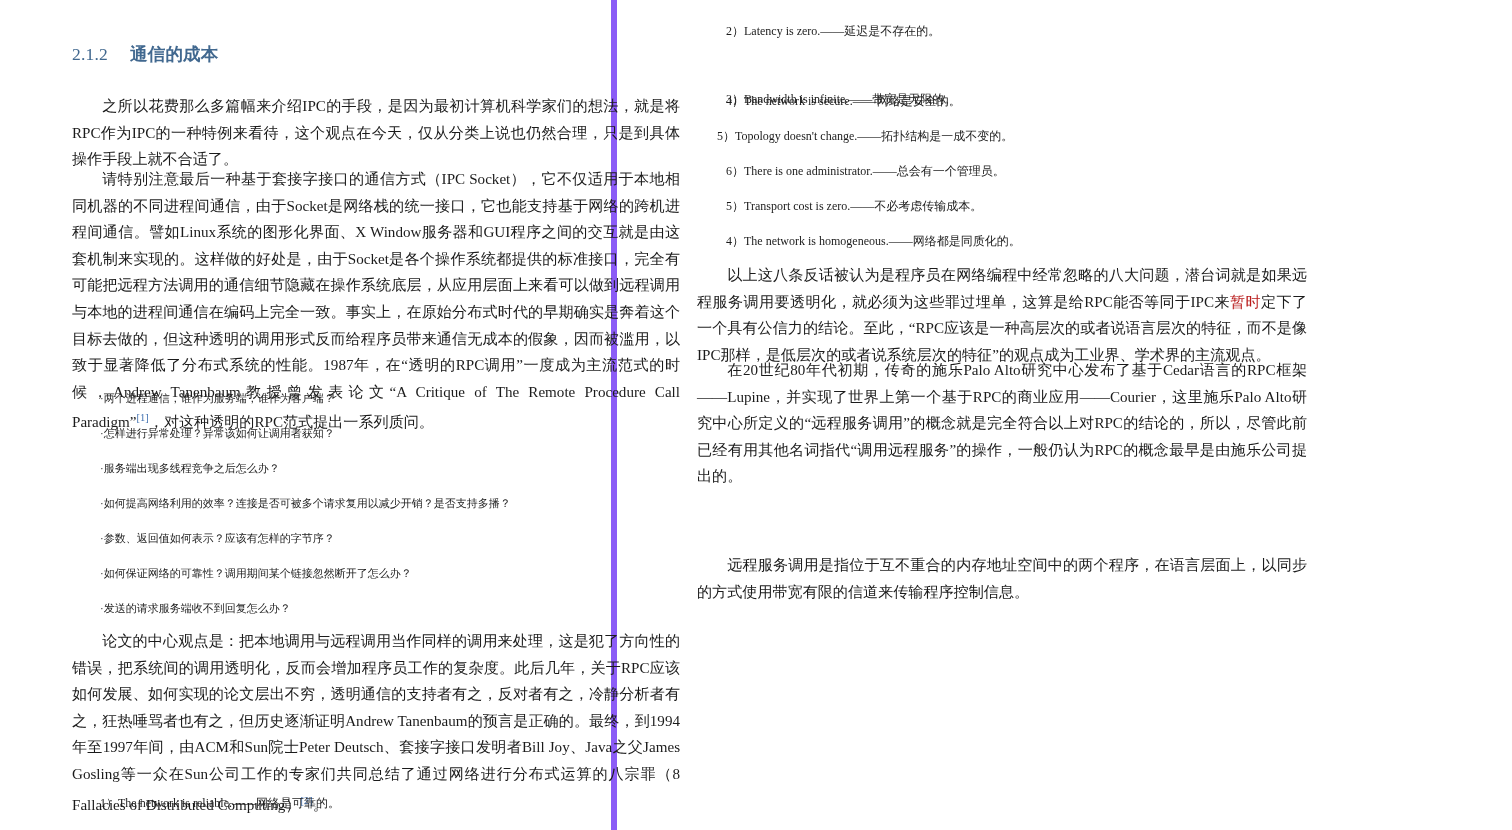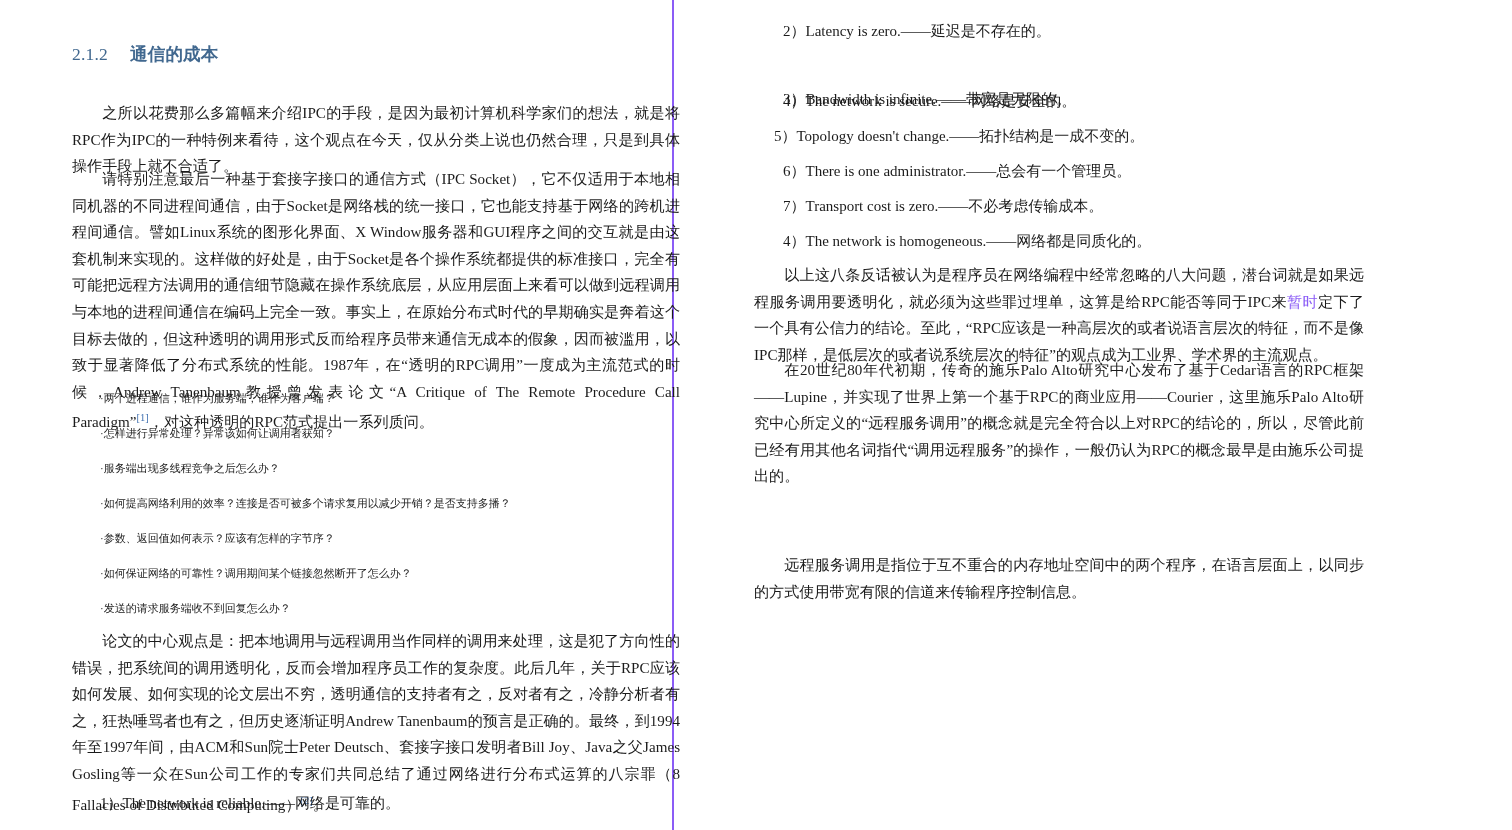--- a/index.html
+++ b/index.html
@@ -18,23 +18,23 @@
   .page {
     position: absolute;
     inset: 0;
     display: flex;
   }
   .col {
     position: relative;
     box-sizing: border-box;
   }
   .col-left {
-    width: 674px;
+    width: 617px;
     padding: 0;
-    border-right: 2px solid #8b5cf6;
+    border-right: 6px solid #8b5cf6;
   }
   .col-right {
     width: 751px;
     padding: 0;
   }
 
   
   .sec-heading {
     position: absolute;
     left: 72px;
@@ -59,44 +59,44 @@
   }
   .bullet {
     position: absolute;
     font-size: 11px;
     line-height: 26px;
     color: #1b1b1b;
     white-space: nowrap;
   }
   .fallacy {
     position: absolute;
-    font-size: 15px;
+    font-size: 12px;
     line-height: 26px;
     color: #1b1b1b;
     white-space: nowrap;
   }
   sup.ref {
     color: #3f6fb0;
     font-size: 10.5px;
     vertical-align: super;
   }
-  .hl-blue { color: #8b5cf6; }
+  .hl-blue { color: #b91c1c; }
 </style>
 </head>
 <body>
 
 <div class="page">
 
   <div class="col col-left">
 
     <div class="sec-heading">
       <span class="num">2.1.2</span><span class="ttl">通信的成本</span>
     </div>
 
-    <div class="para" style="left:72px; top:100px; width:608px;">之所以花费那么多篇幅来介绍IPC的手段，是因为最初计算机科学家们的想法，就是将RPC作为IPC的一种特例来看待，这个观点在今天，仅从分类上说也仍然合理，只是到具体操作手段上就不合适了。</div>
+    <div class="para" style="left:72px; top:93px; width:608px;">之所以花费那么多篇幅来介绍IPC的手段，是因为最初计算机科学家们的想法，就是将RPC作为IPC的一种特例来看待，这个观点在今天，仅从分类上说也仍然合理，只是到具体操作手段上就不合适了。</div>
 
     <div class="para" style="left:72px; top:166px; width:608px;"><span>请特别注意最后一种基于套接字接口的通信方式（IPC Socket），它不仅适用于本地相同机器的不同进程间通信，由于Socket是网络栈的统一接口，它也能支持基于网络的跨机进程间通信。譬如Linux系统的图形化界面、X Window服务器和GUI程序之间的交互就是由这套机制来实现的。这样做的好处是，由于Socket是各个操作系统都提供的标准接口，完全有可能把远程方法调用的通信细节隐藏在操作系统底层，从应用层面上来看可以做到远程调用与本地的进程间通信在编码上完全一致。事实上，在原始分布式时代的早期确实是奔着这个目标去做的，但这种透明的调用形式反而给程序员带来通信无成本的假象，因而被滥用，以致于显著降低了分布式系统的性能。1987年，在“透明的RPC调用”一度成为主流范式的时候，Andrew Tanenbaum教授曾发表论文“A Critique of The Remote Procedure Call Paradigm”</span><sup class="ref">[1]</sup><span>，对这种透明的RPC范式提出一系列质问。</span></div>
 
     <div class="bullet" style="left:100px; top:385px;">·两个进程通信，谁作为服务端，谁作为客户端？</div>
     <div class="bullet" style="left:100px; top:420px;">·怎样进行异常处理？异常该如何让调用者获知？</div>
     <div class="bullet" style="left:100px; top:455px;">·服务端出现多线程竞争之后怎么办？</div>
     <div class="bullet" style="left:100px; top:490px;">·如何提高网络利用的效率？连接是否可被多个请求复用以减少开销？是否支持多播？</div>
     <div class="bullet" style="left:100px; top:525px;">·参数、返回值如何表示？应该有怎样的字节序？</div>
     <div class="bullet" style="left:100px; top:560px;">·如何保证网络的可靠性？调用期间某个链接忽然断开了怎么办？</div>
     <div class="bullet" style="left:100px; top:595px;">·发送的请求服务端收不到回复怎么办？</div>
@@ -106,21 +106,21 @@
     <div class="fallacy" style="left:100px; top:790px;">1）The network is reliable.——网络是可靠的。</div>
   </div>
 
   <div class="col col-right">
 
     <div class="fallacy" style="left:109px; top:18px;">2）Latency is zero.——延迟是不存在的。</div>
     <div class="fallacy" style="left:109px; top:53px;margin-top:33px;">3）Bandwidth is infinite.——带宽是无限的。</div>
     <div class="fallacy" style="left:109px; top:88px;text-align:center;">4）The network is secure.——网络是安全的。</div>
     <div class="fallacy" style="left:100px; top:123px;">5）Topology doesn't change.——拓扑结构是一成不变的。</div>
     <div class="fallacy" style="left:109px; top:158px;">6）There is one administrator.——总会有一个管理员。</div>
-    <div class="fallacy" style="left:109px; top:193px;">7）Transport cost is zero.——不必考虑传输成本。</div>
+    <div class="fallacy" style="left:109px; top:193px;">5）Transport cost is zero.——不必考虑传输成本。</div>
     <div class="fallacy" style="left:109px; top:228px;">4）The network is homogeneous.——网络都是同质化的。</div>
 
     <div class="para" style="left:80px; top:262px; width:610px;"><span>以上这八条反话被认为是程序员在网络编程中经常忽略的八大问题，潜台词就是如果远程服务调用要透明化，就必须为这些罪过埋单，这算是给RPC能否等同于IPC来</span><span class="hl-blue">暂时</span><span>定下了一个具有公信力的结论。至此，“RPC应该是一种高层次的或者说语言层次的特征，而不是像IPC那样，是低层次的或者说系统层次的特征”的观点成为工业界、学术界的主流观点。</span></div>
 
     <div class="para" style="left:80px; top:357px; width:610px;">在20世纪80年代初期，传奇的施乐Palo Alto研究中心发布了基于Cedar语言的RPC框架——Lupine，并实现了世界上第一个基于RPC的商业应用——Courier，这里施乐Palo Alto研究中心所定义的“远程服务调用”的概念就是完全符合以上对RPC的结论的，所以，尽管此前已经有用其他名词指代“调用远程服务”的操作，一般仍认为RPC的概念最早是由施乐公司提出的。</div>
 
     <div class="para" style="left:80px; top:552px; width:610px;">远程服务调用是指位于互不重合的内存地址空间中的两个程序，在语言层面上，以同步的方式使用带宽有限的信道来传输程序控制信息。</div>
 
   </div>
 </div>

